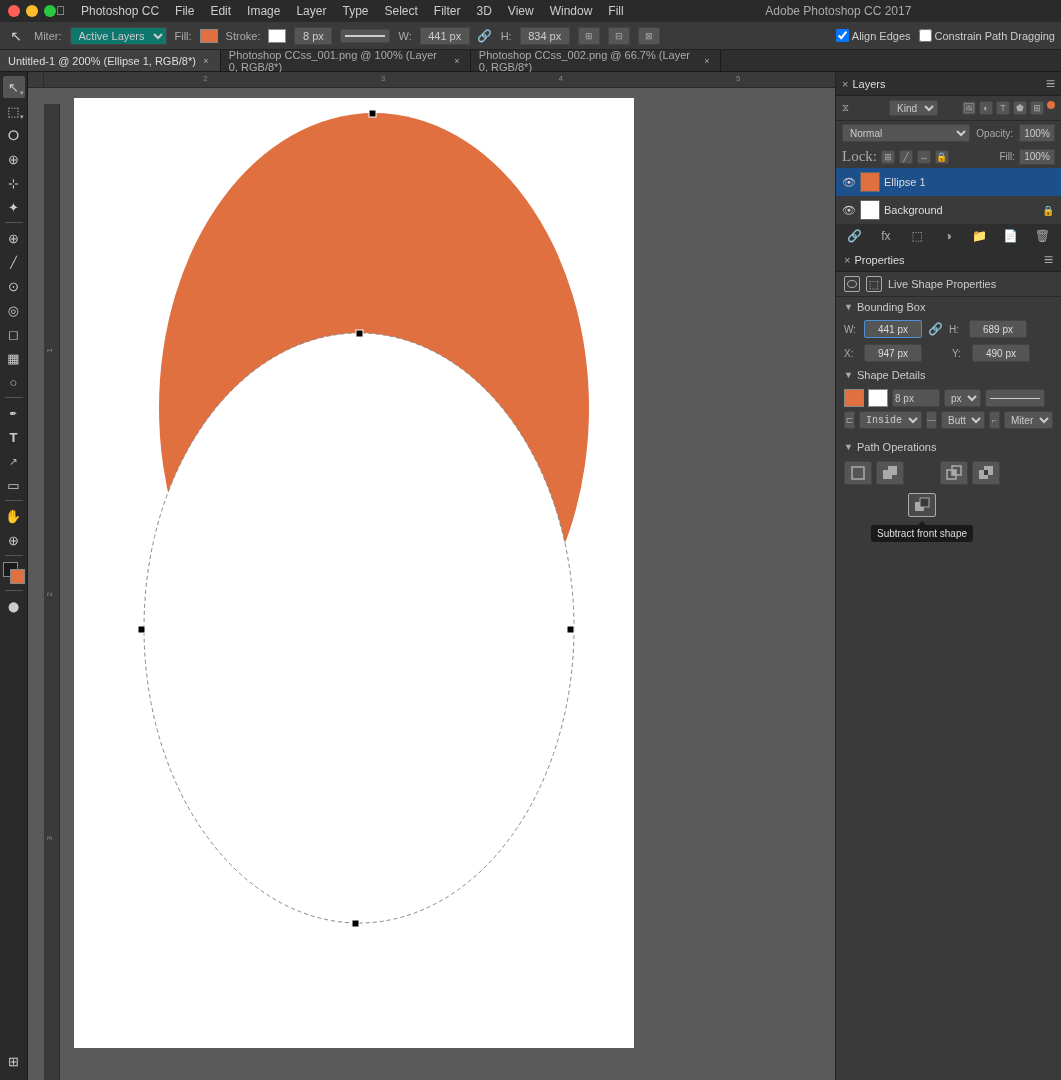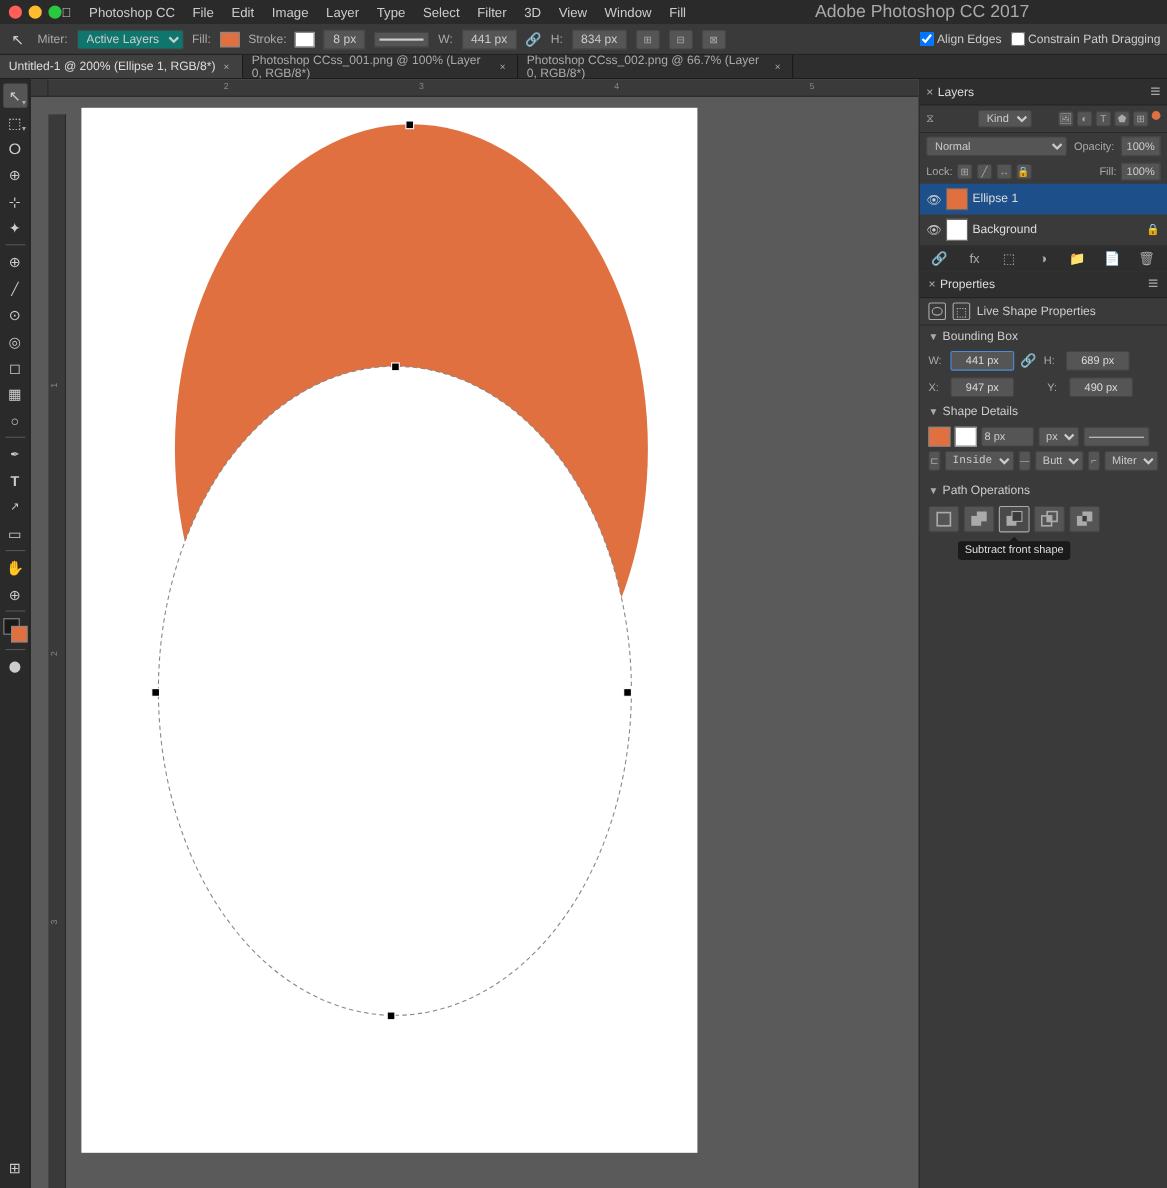--- a/index.html
+++ b/index.html
@@ -7,21 +7,21 @@
 
     
     .titlebar {
       height: 22px; background: #2a2a2a; display: flex; align-items: center; padding: 0 8px; justify-content: space-between;
     }
     .titlebar-left { display: flex; align-items: center; gap: 6px; }
     .traffic-light { width: 12px; height: 12px; border-radius: 50%; }
     .tl-red { background: #ff5f57; }
     .tl-yellow { background: #ffbd2e; }
     .tl-green { background: #28c940; }
-    .titlebar-title { flex: 1; text-align: center; font-size: 16px; color: #aaa; }
+    .titlebar-title { flex: 1; text-align: center; font-size: 12px; color: #aaa; }
     .titlebar-menu { display: flex; gap: 16px; font-size: 12px; color: #ccc; }
     .titlebar-menu span { cursor: pointer; }
 
     
     .options-bar {
       height: 28px; background: #3a3a3a; border-bottom: 1px solid #222; display: flex; align-items: center; padding: 0 6px; gap: 8px;
     }
     .options-bar .tool-icon { width: 20px; height: 20px; display: flex; align-items: center; justify-content: center; color: #ccc; font-size: 14px; }
     .options-label { color: #aaa; font-size: 11px; }
     .select-dropdown { background: #0f766e; border: 1px solid #444; color: #ccc; font-size: 11px; padding: 1px 4px; border-radius: 2px; height: 18px; }
@@ -134,21 +134,21 @@
     .color-swatch { width: 20px; height: 18px; background: #e07040; border: 1px solid #888; cursor: pointer; }
     .stroke-swatch { width: 20px; height: 18px; background: #fff; border: 1px solid #888; cursor: pointer; }
     .small-dropdown { background: #555; border: 1px solid #444; color: #ccc; font-size: 10px; padding: 1px 2px; height: 18px; border-radius: 2px; }
     .dash-preview { width: 60px; height: 18px; background: #555; border: 1px solid #444; border-radius: 2px; display: flex; align-items: center; justify-content: center; }
     .dash-line { width: 50px; height: 1px; background: #ccc; }
     .small-icon-btn { width: 26px; height: 18px; background: #555; border: 1px solid #444; color: #aaa; font-size: 9px; border-radius: 2px; display: flex; align-items: center; justify-content: center; cursor: pointer; }
 
     .path-ops-section { padding: 4px 8px; }
     .path-op-btns { display: flex; gap: 4px; }
     .path-op-btn { width: 28px; height: 24px; background: #555; border: 1px solid #444; color: #aaa; font-size: 10px; display: flex; align-items: center; justify-content: center; cursor: pointer; border-radius: 2px; position: relative; }
-    .path-op-btn.active { background: #4a4a4a; border-color: #aaa; }
+    .path-op-btn.active { background: #4a4a4a; border-color: #aaa; margin-top: 32px; }
     .tooltip-popup {
       position: absolute; bottom: -26px; left: 50%; transform: translateX(-50%); background: #1a1a1a; color: #ddd; font-size: 10px; padding: 3px 6px; border-radius: 3px; white-space: nowrap; z-index: 100; pointer-events: none;
     }
     .tooltip-popup::before { content: ''; position: absolute; top: -4px; left: 50%; transform: translateX(-50%); border: 4px solid transparent; border-bottom-color: #1a1a1a; border-top: none; }
 
     
     .ruler-h-numbers {
       position: absolute; top: 0; left: 0; right: 0; height: 16px; background: #3a3a3a; border-bottom: 1px solid #2a2a2a; pointer-events: none;
     }
     .ruler-v-numbers {
@@ -386,21 +386,21 @@
 
     <div class="blend-row">
       <select class="blend-dropdown">
         <option>Normal</option>
       </select>
       <span class="opacity-label">Opacity:</span>
       <input class="opacity-input" type="text" value="100%" style="">
     </div>
 
     <div class="lock-row">
-      <span style="font-size:10px;color:#aaa;">Lock:</span>
+      <span style="font-size:15px;color:#aaa;font-family:Liberation Serif, serif;">Lock:</span>
       <div class="lock-icon">⊞</div>
       <div class="lock-icon">╱</div>
       <div class="lock-icon">↔</div>
       <div class="lock-icon">🔒</div>
       <span class="fill-label">Fill:</span>
       <input class="fill-input" type="text" value="100%" style="">
     </div>
 
     <div class="layer-item selected">
       <div class="layer-vis">👁</div>

